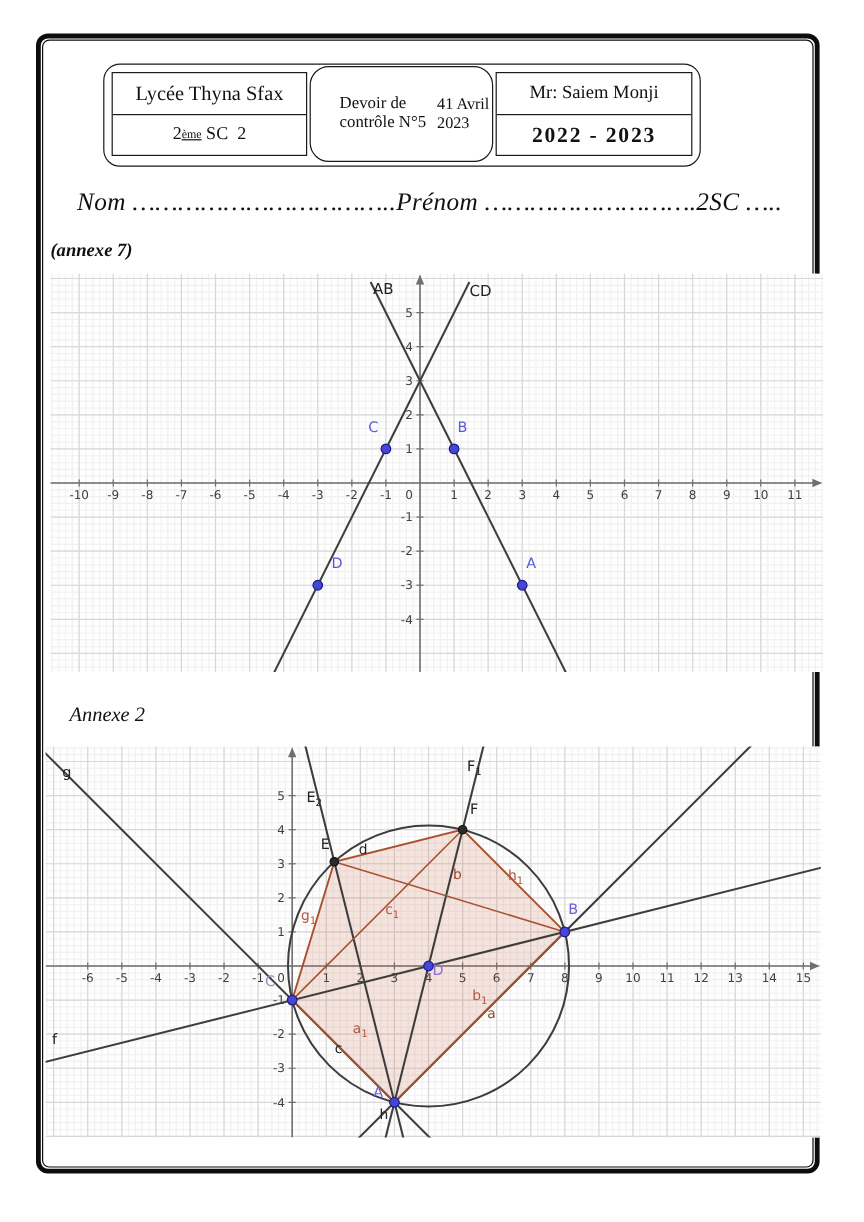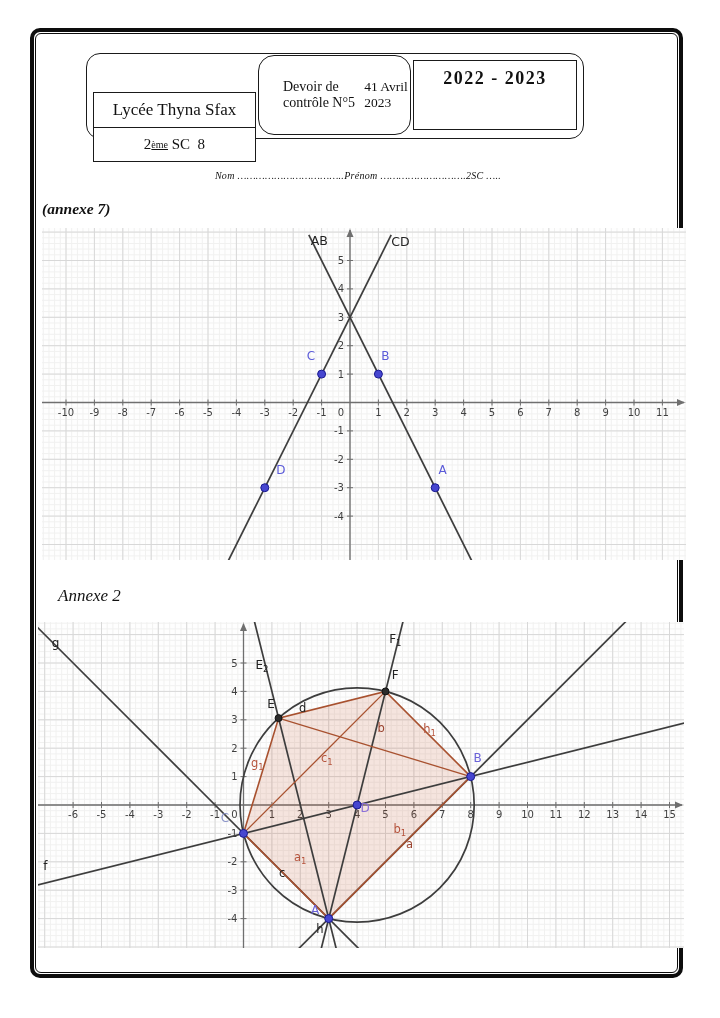--- a/index.html
+++ b/index.html
@@ -12,36 +12,36 @@
     border:4px solid #0d0d0d;border-radius:10px;box-sizing:border-box;background:#fff;
   }
   .page-frame-inner{
     position:absolute;inset:1px;border:1.5px solid #0d0d0d;border-radius:6px;
   }
   .header-table{
     position:absolute;left:86px;top:53px;width:498px;height:86px;
     border:1.6px solid #1a1a1a;border-radius:14px;box-sizing:border-box;background:#fff;
   }
   .hcell{position:absolute;box-sizing:border-box;border:1.6px solid #1a1a1a;background:#fff;}
-  .hcell-left{left:6px;top:6px;width:163px;height:70px;margin-top:32px;}
+  .hcell-left{left:6px;top:6px;width:163px;height:70px;}
   .hcell-mid{left:171px;top:1px;width:153px;height:80px;border-radius:16px;
     display:flex;flex-direction:row;justify-content:space-evenly;align-items:center;padding-left:24px;}
   .hcell-right{left:326px;top:6px;width:164px;height:70px;}
   .hrow{height:50%;display:flex;align-items:center;justify-content:center;box-sizing:border-box;}
   .hrow+.hrow{border-top:1.6px solid #1a1a1a;}
   .t-school{font-size:17px;}
   .t-class{font-size:15px;}
   .t-class sup{font-size:10px;text-decoration:underline;}
   .t-exam{font-size:14px;}
   .t-date{font-size:13.5px;}
   .t-teacher{font-size:15.5px;}
   .t-year{font-size:18px;font-weight:bold;letter-spacing:1.5px;text-align:center;}
   .name-line{
-    position:absolute;left:30px;top:170px;width:656px;text-align:center;
-    font-style:italic;font-size:10px;letter-spacing:.3px;
+    position:absolute;left:30px;top:156px;width:656px;text-align:center;
+    font-style:italic;font-size:21px;letter-spacing:.3px;
   }
   .annexe1-label{
     position:absolute;left:42px;top:200px;font-size:15.5px;font-weight:bold;font-style:italic;
   }
   .annexe2-label{
     position:absolute;left:58px;top:586px;font-size:17px;font-style:italic;
   }
   .fig{position:absolute;background:#fefefe;}
   .fig1{left:42px;top:228px;}
   .fig2{left:38px;top:622px;}
@@ -53,28 +53,29 @@
 <div class="page-frame">
   <div class="page-frame-inner"></div>
 </div>
 
 <div class="header-table">
   <div class="hcell hcell-left">
     <div class="hrow t-school">Lycée Thyna Sfax</div>
     <div class="hrow t-class">
       <span>2</span>
         <sup>ème</sup>
-        <span style="white-space:pre;"> SC  8</span>
+        <span style="white-space:pre;"> SC  2</span>
     </div>
   </div>
   <div class="hcell hcell-mid">
     <div class="t-exam">Devoir de contrôle N°5</div>
     <div class="t-date">41 Avril 2023</div>
   </div>
   <div class="hcell hcell-right">
+    <div class="hrow t-teacher">Mr: Saiem Monji</div>
     <div class="hrow t-year">2022 - 2023</div>
   </div>
 </div>
 
 <div class="name-line">Nom ……………………………..Prénom ……………………….2SC …..</div>
 
 <div class="annexe1-label">(annexe 7)</div>
 
 <svg class="fig fig1" viewBox="0 0 644 332" width="644" height="332">
     <path d="M1.3 0V332M7.0 0V332M12.6 0V332M18.3 0V332M24.0 0V332M29.7 0V332M35.4 0V332M41.0 0V332M46.7 0V332M52.4 0V332M58.1 0V332M63.8 0V332M69.4 0V332M75.1 0V332M80.8 0V332M86.5 0V332M92.2 0V332M97.8 0V332M103.5 0V332M109.2 0V332M114.9 0V332M120.6 0V332M126.2 0V332M131.9 0V332M137.6 0V332M143.3 0V332M149.0 0V332M154.6 0V332M160.3 0V332M166.0 0V332M171.7 0V332M177.4 0V332M183.0 0V332M188.7 0V332M194.4 0V332M200.1 0V332M205.8 0V332M211.4 0V332M217.1 0V332M222.8 0V332M228.5 0V332M234.2 0V332M239.8 0V332M245.5 0V332M251.2 0V332M256.9 0V332M262.6 0V332M268.2 0V332M273.9 0V332M279.6 0V332M285.3 0V332M291.0 0V332M296.6 0V332M302.3 0V332M308.0 0V332M313.7 0V332M319.4 0V332M325.0 0V332M330.7 0V332M336.4 0V332M342.1 0V332M347.8 0V332M353.4 0V332M359.1 0V332M364.8 0V332M370.5 0V332M376.2 0V332M381.8 0V332M387.5 0V332M393.2 0V332M398.9 0V332M404.6 0V332M410.2 0V332M415.9 0V332M421.6 0V332M427.3 0V332M433.0 0V332M438.6 0V332M444.3 0V332M450.0 0V332M455.7 0V332M461.4 0V332M467.0 0V332M472.7 0V332M478.4 0V332M484.1 0V332M489.8 0V332M495.4 0V332M501.1 0V332M506.8 0V332M512.5 0V332M518.2 0V332M523.8 0V332M529.5 0V332M535.2 0V332M540.9 0V332M546.6 0V332M552.2 0V332M557.9 0V332M563.6 0V332M569.3 0V332M575.0 0V332M580.6 0V332M586.3 0V332M592.0 0V332M597.7 0V332M603.4 0V332M609.0 0V332M614.7 0V332M620.4 0V332M626.1 0V332M631.8 0V332M637.4 0V332M643.1 0V332M0 4.1H644M0 9.8H644M0 15.5H644M0 21.1H644M0 26.8H644M0 32.5H644M0 38.2H644M0 43.9H644M0 49.5H644M0 55.2H644M0 60.9H644M0 66.6H644M0 72.3H644M0 77.9H644M0 83.6H644M0 89.3H644M0 95.0H644M0 100.7H644M0 106.3H644M0 112.0H644M0 117.7H644M0 123.4H644M0 129.1H644M0 134.7H644M0 140.4H644M0 146.1H644M0 151.8H644M0 157.5H644M0 163.1H644M0 168.8H644M0 174.5H644M0 180.2H644M0 185.9H644M0 191.5H644M0 197.2H644M0 202.9H644M0 208.6H644M0 214.3H644M0 219.9H644M0 225.6H644M0 231.3H644M0 237.0H644M0 242.7H644M0 248.3H644M0 254.0H644M0 259.7H644M0 265.4H644M0 271.1H644M0 276.7H644M0 282.4H644M0 288.1H644M0 293.8H644M0 299.5H644M0 305.1H644M0 310.8H644M0 316.5H644M0 322.2H644M0 327.9H644" stroke="#f1f1f0" stroke-width="1" fill="none"></path>

